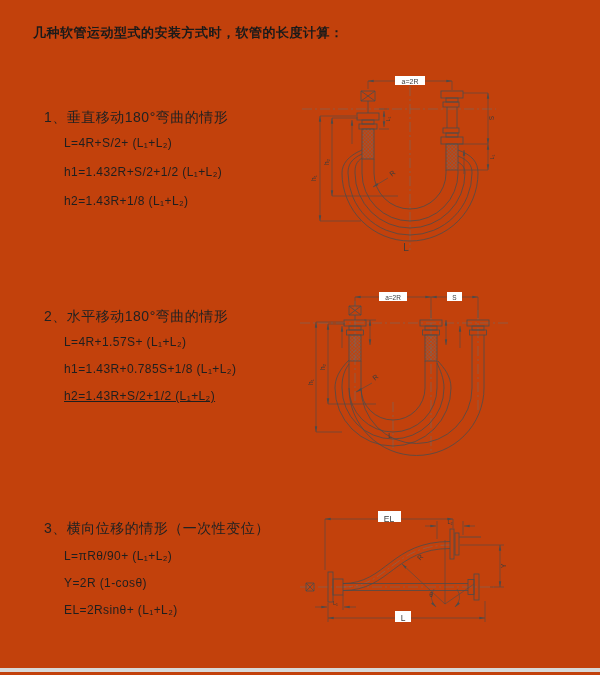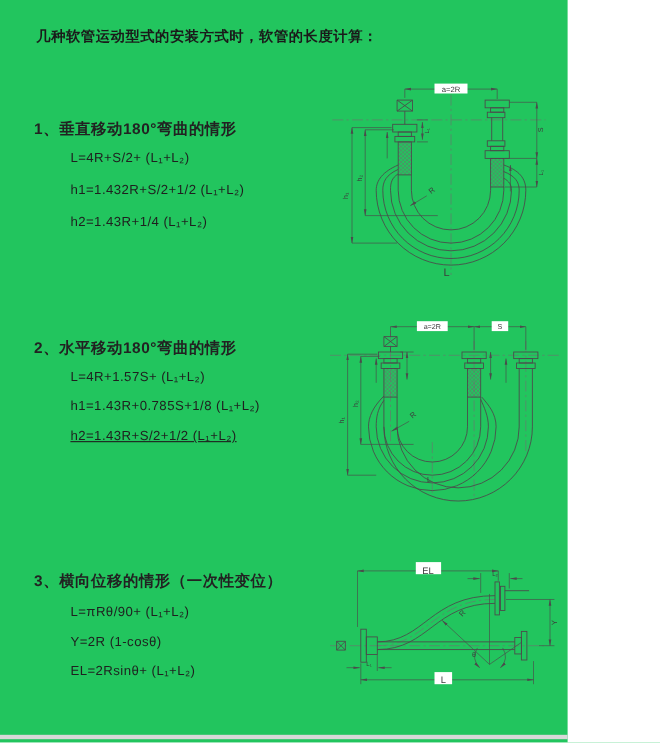--- a/index.html
+++ b/index.html
@@ -1,35 +1,35 @@
 <!DOCTYPE html>
 <html><head>
 <meta charset="utf-8">
 <style>
   html,body{margin:0;padding:0;background:#fff;}
-  .page{position:relative;width:516px;height:675px;background:#22c55e;overflow:hidden;
+  .page{position:relative;width:600px;height:675px;background:#c2410c;overflow:hidden;
         font-family:"Liberation Sans",sans-serif;color:#1c1c1c;}
   .title{position:absolute;left:33px;top:24px;font-size:13px;font-weight:700;letter-spacing:0.5px;color:#1a1a1a;}
-  .sec-head{position:absolute;left:31px;font-size:14px;font-weight:700;letter-spacing:0.5px;color:#222;}
+  .sec-head{position:absolute;left:44px;font-size:14px;font-weight:400;letter-spacing:0.5px;color:#222;}
   .formula{position:absolute;left:64px;font-size:12px;letter-spacing:0.4px;color:#1f1f1f;}
   .diag{position:absolute;}
   .scan-edge{position:absolute;left:0;top:668px;width:600px;height:4px;background:#d8d8d8;}
   svg text{fill:#3c3c3c;font-family:"Liberation Sans",sans-serif;}
 </style>
 </head>
 <body>
 
 <div class="page">
 
   <div class="title">几种软管运动型式的安装方式时，软管的长度计算：</div>
 
   <div class="sec-head" style="top:109px;">1、垂直移动180°弯曲的情形</div>
   <div class="formula" style="top:136px;">L=4R+S/2+ (L₁+L₂)</div>
   <div class="formula" style="top:165px;text-align:center;">h1=1.432R+S/2+1/2 (L₁+L₂)</div>
-  <div class="formula" style="top:194px;">h2=1.43R+1/4 (L₁+L₂)</div>
+  <div class="formula" style="top:194px;">h2=1.43R+1/8 (L₁+L₂)</div>
 
   <div class="sec-head" style="top:308px;">2、水平移动180°弯曲的情形</div>
   <div class="formula" style="top:335px;">L=4R+1.57S+ (L₁+L₂)</div>
   <div class="formula" style="top:362px;">h1=1.43R+0.785S+1/8 (L₁+L₂)</div>
   <div class="formula" style="top:389px;text-decoration:underline;">h2=1.43R+S/2+1/2 (L₁+L₂)</div>
 
   <div class="sec-head" style="top:520px;">3、横向位移的情形（一次性变位）</div>
   <div class="formula" style="top:549px;">L=πRθ/90+ (L₁+L₂)</div>
   <div class="formula" style="top:576px;">Y=2R (1-cosθ)</div>
   <div class="formula" style="top:603px;text-align:center;">EL=2Rsinθ+ (L₁+L₂)</div>

